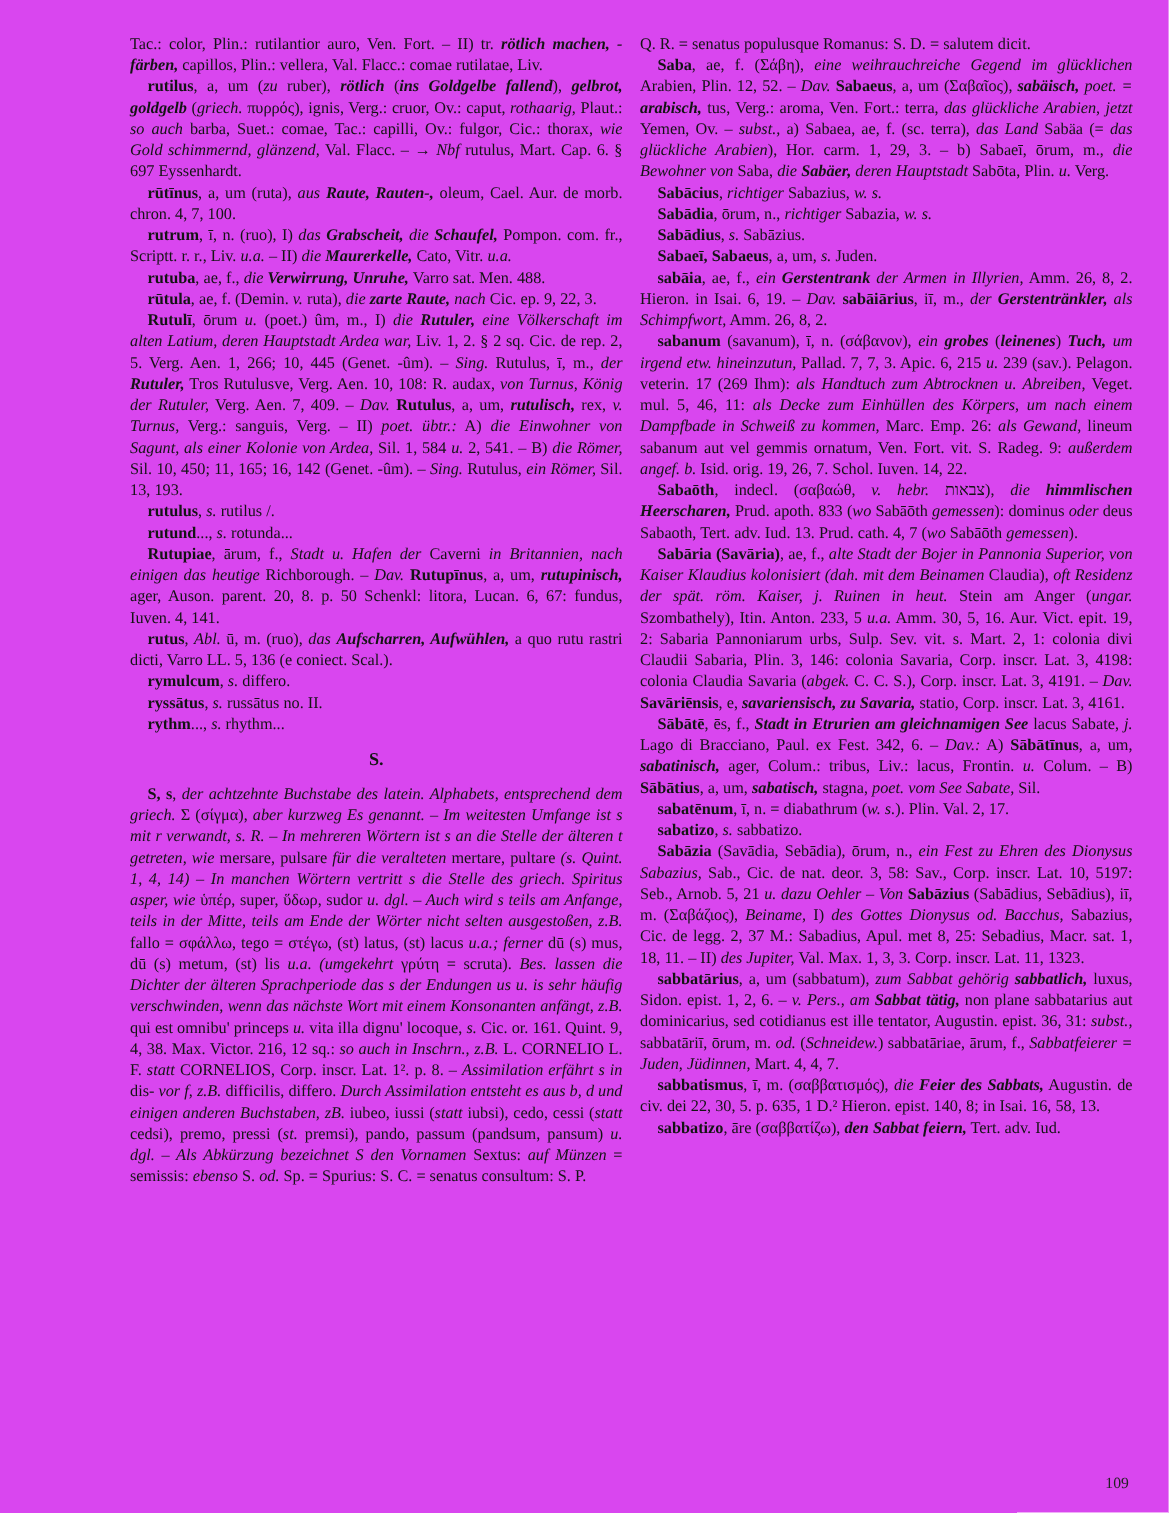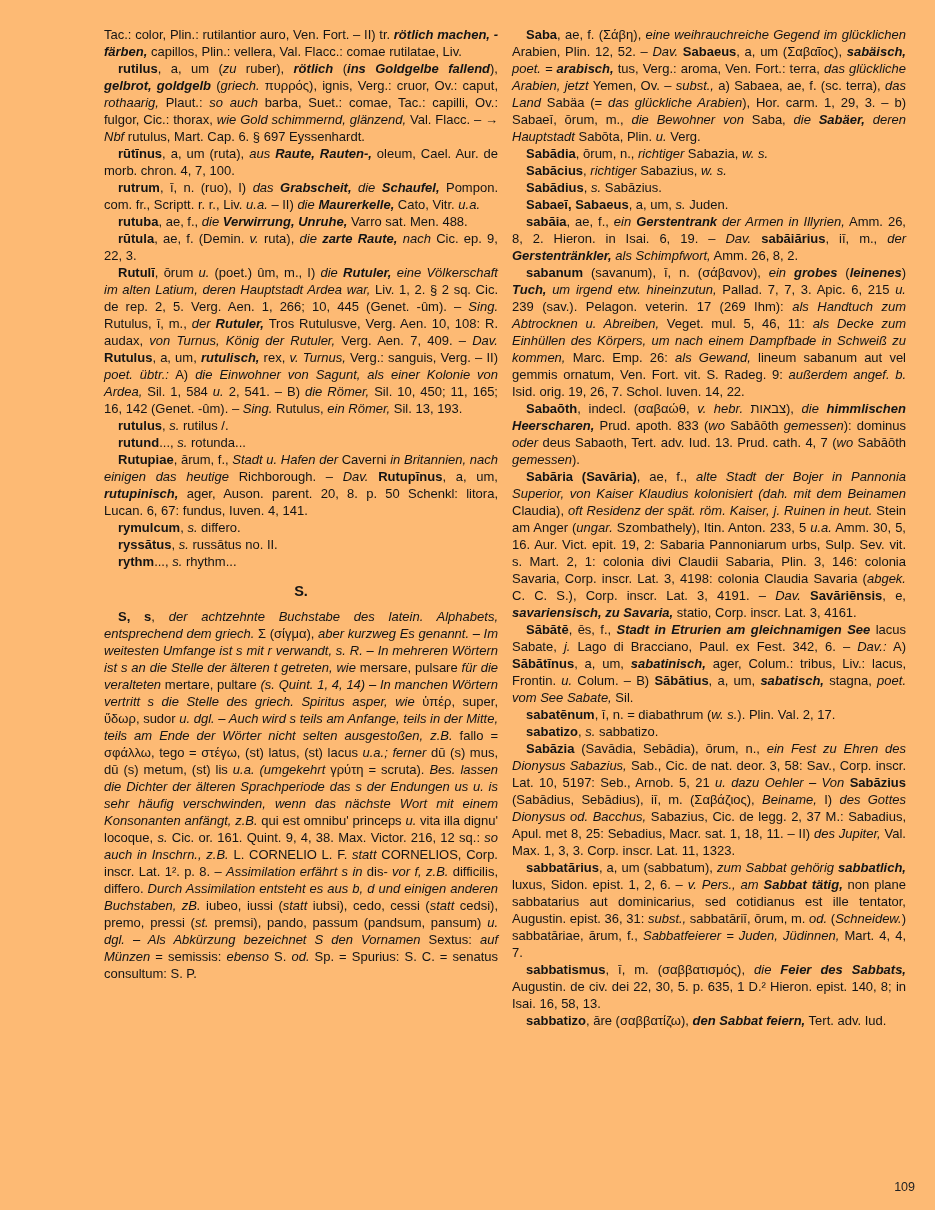--- a/index.html
+++ b/index.html
@@ -5,24 +5,24 @@
   html, body {
     margin: 0;
     padding: 0;
     background: #ffffff;
   }
   .page {
     position: relative;
     width: 935px;
     height: 1210px;
     box-sizing: border-box;
-    background: #fdba74;
+    background: #d946ef;
     padding: 26px 30px 0 104px;
     overflow: hidden;
-    font-family: Liberation Sans, sans-serif;
+    font-family: Liberation Serif, serif;
     color: #141414;
   }
   .columns {
     display: flex;
     gap: 14px;
   }
   .column {
     width: 394px;
     flex: 0 0 394px;
   }
@@ -39,21 +39,21 @@
   .run-b { font-weight: bold; }
   .run-bi { font-weight: bold; font-style: italic; }
   .section-heading {
     text-align: center;
     font-weight: bold;
     font-size: 14.5px;
     margin: 13px 0 9px 0;
   }
   .page-number {
     position: absolute;
-    right: 20px;
+    right: 32px;
     bottom: 16px;
     font-size: 12.5px;
     color: #222;
     text-align: center;
   }
 </style>
 </head>
 <body>
 
 <div class="page">
@@ -62,30 +62,32 @@
         <p class="entry noindent"><span class="run-n">Tac.: color, Plin.: rutilantior auro, Ven. Fort. – II) tr. </span><span class="run-bi">rötlich machen, -färben,</span><span class="run-n"> capillos, Plin.: vellera, Val. Flacc.: comae rutilatae, Liv.</span></p>
         <p class="entry"><span class="run-b">rutilus</span><span class="run-n">, a, um (</span><span class="run-i">zu</span><span class="run-n"> ruber), </span><span class="run-bi">rötlich</span><span class="run-n"> (</span><span class="run-bi">ins Goldgelbe fallend</span><span class="run-n">), </span><span class="run-bi">gelbrot, goldgelb</span><span class="run-n"> (</span><span class="run-i">griech.</span><span class="run-n"> πυρρός), ignis, Verg.: cruor, Ov.: caput, </span><span class="run-i">rothaarig,</span><span class="run-n"> Plaut.: </span><span class="run-i">so auch</span><span class="run-n"> barba, Suet.: comae, Tac.: capilli, Ov.: fulgor, Cic.: thorax, </span><span class="run-i">wie Gold schimmernd, glänzend,</span><span class="run-n"> Val. Flacc. – → </span><span class="run-i">Nbf</span><span class="run-n"> rutulus, Mart. Cap. 6. § 697 Eyssenhardt.</span></p>
         <p class="entry"><span class="run-b">rūtīnus</span><span class="run-n">, a, um (ruta), </span><span class="run-i">aus</span><span class="run-n"> </span><span class="run-bi">Raute, Rauten-,</span><span class="run-n"> oleum, Cael. Aur. de morb. chron. 4, 7, 100.</span></p>
         <p class="entry"><span class="run-b">rutrum</span><span class="run-n">, ī, n. (ruo), I) </span><span class="run-i">das</span><span class="run-n"> </span><span class="run-bi">Grabscheit,</span><span class="run-n"> </span><span class="run-i">die</span><span class="run-n"> </span><span class="run-bi">Schaufel,</span><span class="run-n"> Pompon. com. fr., Scriptt. r. r., Liv. </span><span class="run-i">u.a.</span><span class="run-n"> – II) </span><span class="run-i">die</span><span class="run-n"> </span><span class="run-bi">Maurerkelle,</span><span class="run-n"> Cato, Vitr. </span><span class="run-i">u.a.</span></p>
         <p class="entry"><span class="run-b">rutuba</span><span class="run-n">, ae, f., </span><span class="run-i">die</span><span class="run-n"> </span><span class="run-bi">Verwirrung, Unruhe,</span><span class="run-n"> Varro sat. Men. 488.</span></p>
         <p class="entry"><span class="run-b">rūtula</span><span class="run-n">, ae, f. (Demin. </span><span class="run-i">v.</span><span class="run-n"> ruta), </span><span class="run-i">die</span><span class="run-n"> </span><span class="run-bi">zarte Raute,</span><span class="run-n"> </span><span class="run-i">nach</span><span class="run-n"> Cic. ep. 9, 22, 3.</span></p>
         <p class="entry"><span class="run-b">Rutulī</span><span class="run-n">, ōrum </span><span class="run-i">u.</span><span class="run-n"> (poet.) ûm, m., I) </span><span class="run-i">die</span><span class="run-n"> </span><span class="run-bi">Rutuler,</span><span class="run-n"> </span><span class="run-i">eine Völkerschaft im alten Latium, deren Hauptstadt Ardea war,</span><span class="run-n"> Liv. 1, 2. § 2 sq. Cic. de rep. 2, 5. Verg. Aen. 1, 266; 10, 445 (Genet. -ûm). – </span><span class="run-i">Sing.</span><span class="run-n"> Rutulus, ī, m., </span><span class="run-i">der</span><span class="run-n"> </span><span class="run-bi">Rutuler,</span><span class="run-n"> Tros Rutulusve, Verg. Aen. 10, 108: R. audax, </span><span class="run-i">von Turnus, König der Rutuler,</span><span class="run-n"> Verg. Aen. 7, 409. – </span><span class="run-i">Dav.</span><span class="run-n"> </span><span class="run-b">Rutulus</span><span class="run-n">, a, um, </span><span class="run-bi">rutulisch,</span><span class="run-n"> rex, </span><span class="run-i">v. Turnus,</span><span class="run-n"> Verg.: sanguis, Verg. – II) </span><span class="run-i">poet. übtr.:</span><span class="run-n"> A) </span><span class="run-i">die Einwohner von Sagunt, als einer Kolonie von Ardea,</span><span class="run-n"> Sil. 1, 584 </span><span class="run-i">u.</span><span class="run-n"> 2, 541. – B) </span><span class="run-i">die Römer,</span><span class="run-n"> Sil. 10, 450; 11, 165; 16, 142 (Genet. -ûm). – </span><span class="run-i">Sing.</span><span class="run-n"> Rutulus, </span><span class="run-i">ein Römer,</span><span class="run-n"> Sil. 13, 193.</span></p>
         <p class="entry"><span class="run-b">rutulus</span><span class="run-n">, </span><span class="run-i">s.</span><span class="run-n"> rutilus /.</span></p>
         <p class="entry"><span class="run-b">rutund</span><span class="run-n">..., </span><span class="run-i">s.</span><span class="run-n"> rotunda...</span></p>
         <p class="entry"><span class="run-b">Rutupiae</span><span class="run-n">, ārum, f., </span><span class="run-i">Stadt u. Hafen der</span><span class="run-n"> Caverni </span><span class="run-i">in Britannien, nach einigen das heutige</span><span class="run-n"> Richborough. – </span><span class="run-i">Dav.</span><span class="run-n"> </span><span class="run-b">Rutupīnus</span><span class="run-n">, a, um, </span><span class="run-bi">rutupinisch,</span><span class="run-n"> ager, Auson. parent. 20, 8. p. 50 Schenkl: litora, Lucan. 6, 67: fundus, Iuven. 4, 141.</span></p>
+        <p class="entry"><span class="run-b">rutus</span><span class="run-n">, </span><span class="run-i">Abl.</span><span class="run-n"> ū, m. (ruo), </span><span class="run-i">das</span><span class="run-n"> </span><span class="run-bi">Aufscharren, Aufwühlen,</span><span class="run-n"> a quo rutu rastri dicti, Varro LL. 5, 136 (e coniect. Scal.).</span></p>
         <p class="entry"><span class="run-b">rymulcum</span><span class="run-n">, </span><span class="run-i">s.</span><span class="run-n"> differo.</span></p>
         <p class="entry"><span class="run-b">ryssātus</span><span class="run-n">, </span><span class="run-i">s.</span><span class="run-n"> russātus no. II.</span></p>
         <p class="entry"><span class="run-b">rythm</span><span class="run-n">..., </span><span class="run-i">s.</span><span class="run-n"> rhythm...</span></p>
         <div class="section-heading">S.</div>
         <p class="entry"><span class="run-b">S, s</span><span class="run-n">, </span><span class="run-i">der achtzehnte Buchstabe des latein. Alphabets, entsprechend dem griech.</span><span class="run-n"> Σ (σίγμα), </span><span class="run-i">aber kurzweg Es genannt. – Im weitesten Umfange ist s mit r verwandt, s. R. – In mehreren Wörtern ist s an die Stelle der älteren t getreten, wie</span><span class="run-n"> mersare, pulsare </span><span class="run-i">für die veralteten</span><span class="run-n"> mertare, pultare </span><span class="run-i">(s. Quint. 1, 4, 14) – In manchen Wörtern vertritt s die Stelle des griech. Spiritus asper, wie</span><span class="run-n"> ὑπέρ, super, ὕδωρ, sudor </span><span class="run-i">u. dgl. – Auch wird s teils am Anfange, teils in der Mitte, teils am Ende der Wörter nicht selten ausgestoßen, z.B.</span><span class="run-n"> fallo = σφάλλω, tego = στέγω, (st) latus, (st) lacus </span><span class="run-i">u.a.; ferner</span><span class="run-n"> dū (s) mus, dū (s) metum, (st) lis </span><span class="run-i">u.a. (umgekehrt</span><span class="run-n"> γρύτη = scruta). </span><span class="run-i">Bes. lassen die Dichter der älteren Sprachperiode das s der Endungen us u. is sehr häufig verschwinden, wenn das nächste Wort mit einem Konsonanten anfängt, z.B.</span><span class="run-n"> qui est omnibu' princeps </span><span class="run-i">u.</span><span class="run-n"> vita illa dignu' locoque, </span><span class="run-i">s.</span><span class="run-n"> Cic. or. 161. Quint. 9, 4, 38. Max. Victor. 216, 12 sq.: </span><span class="run-i">so auch in Inschrn., z.B.</span><span class="run-n"> L. CORNELIO L. F. </span><span class="run-i">statt</span><span class="run-n"> CORNELIOS, Corp. inscr. Lat. 1². p. 8. – </span><span class="run-i">Assimilation erfährt s in</span><span class="run-n"> dis- </span><span class="run-i">vor f, z.B.</span><span class="run-n"> difficilis, differo. </span><span class="run-i">Durch Assimilation entsteht es aus b, d und einigen anderen Buchstaben, zB.</span><span class="run-n"> iubeo, iussi (</span><span class="run-i">statt</span><span class="run-n"> iubsi), cedo, cessi (</span><span class="run-i">statt</span><span class="run-n"> cedsi), premo, pressi (</span><span class="run-i">st.</span><span class="run-n"> premsi), pando, passum (pandsum, pansum) </span><span class="run-i">u. dgl. – Als Abkürzung bezeichnet S den Vornamen</span><span class="run-n"> Sextus: </span><span class="run-i">auf Münzen</span><span class="run-n"> = semissis: </span><span class="run-i">ebenso</span><span class="run-n"> S. </span><span class="run-i">od.</span><span class="run-n"> Sp. = Spurius: S. C. = senatus consultum: S. P.</span></p>
       </div>
     <div class="column" id="col-right">
+        <p class="entry noindent"><span class="run-n">Q. R. = senatus populusque Romanus: S. D. = salutem dicit.</span></p>
         <p class="entry"><span class="run-b">Saba</span><span class="run-n">, ae, f. (Σάβη), </span><span class="run-i">eine weihrauchreiche Gegend im glücklichen</span><span class="run-n"> Arabien, Plin. 12, 52. – </span><span class="run-i">Dav.</span><span class="run-n"> </span><span class="run-b">Sabaeus</span><span class="run-n">, a, um (Σαβαῖος), </span><span class="run-bi">sabäisch,</span><span class="run-n"> </span><span class="run-i">poet. =</span><span class="run-n"> </span><span class="run-bi">arabisch,</span><span class="run-n"> tus, Verg.: aroma, Ven. Fort.: terra, </span><span class="run-i">das glückliche Arabien, jetzt</span><span class="run-n"> Yemen, Ov. – </span><span class="run-i">subst.,</span><span class="run-n"> a) Sabaea, ae, f. (sc. terra), </span><span class="run-i">das Land</span><span class="run-n"> Sabäa (= </span><span class="run-i">das glückliche Arabien</span><span class="run-n">), Hor. carm. 1, 29, 3. – b) Sabaeī, ōrum, m., </span><span class="run-i">die Bewohner von</span><span class="run-n"> Saba, </span><span class="run-i">die</span><span class="run-n"> </span><span class="run-bi">Sabäer,</span><span class="run-n"> </span><span class="run-i">deren Hauptstadt</span><span class="run-n"> Sabōta, Plin. </span><span class="run-i">u.</span><span class="run-n"> Verg.</span></p>
+        <p class="entry"><span class="run-b">Sabācius</span><span class="run-n">, </span><span class="run-i">richtiger</span><span class="run-n"> Sabazius, </span><span class="run-i">w. s.</span></p>
         <p class="entry"><span class="run-b">Sabādia</span><span class="run-n">, ōrum, n., </span><span class="run-i">richtiger</span><span class="run-n"> Sabazia, </span><span class="run-i">w. s.</span></p>
-        <p class="entry"><span class="run-b">Sabācius</span><span class="run-n">, </span><span class="run-i">richtiger</span><span class="run-n"> Sabazius, </span><span class="run-i">w. s.</span></p>
         <p class="entry"><span class="run-b">Sabādius</span><span class="run-n">, </span><span class="run-i">s.</span><span class="run-n"> Sabāzius.</span></p>
         <p class="entry"><span class="run-b">Sabaeī, Sabaeus</span><span class="run-n">, a, um, </span><span class="run-i">s.</span><span class="run-n"> Juden.</span></p>
         <p class="entry"><span class="run-b">sabāia</span><span class="run-n">, ae, f., </span><span class="run-i">ein</span><span class="run-n"> </span><span class="run-bi">Gerstentrank</span><span class="run-n"> </span><span class="run-i">der Armen in Illyrien,</span><span class="run-n"> Amm. 26, 8, 2. Hieron. in Isai. 6, 19. – </span><span class="run-i">Dav.</span><span class="run-n"> </span><span class="run-b">sabāiārius</span><span class="run-n">, iī, m., </span><span class="run-i">der</span><span class="run-n"> </span><span class="run-bi">Gerstentränkler,</span><span class="run-n"> </span><span class="run-i">als Schimpfwort,</span><span class="run-n"> Amm. 26, 8, 2.</span></p>
         <p class="entry"><span class="run-b">sabanum</span><span class="run-n"> (savanum), ī, n. (σάβανον), </span><span class="run-i">ein</span><span class="run-n"> </span><span class="run-bi">grobes</span><span class="run-n"> (</span><span class="run-bi">leinenes</span><span class="run-n">) </span><span class="run-bi">Tuch,</span><span class="run-n"> </span><span class="run-i">um irgend etw. hineinzutun,</span><span class="run-n"> Pallad. 7, 7, 3. Apic. 6, 215 </span><span class="run-i">u.</span><span class="run-n"> 239 (sav.). Pelagon. veterin. 17 (269 Ihm): </span><span class="run-i">als Handtuch zum Abtrocknen u. Abreiben,</span><span class="run-n"> Veget. mul. 5, 46, 11: </span><span class="run-i">als Decke zum Einhüllen des Körpers, um nach einem Dampfbade in Schweiß zu kommen,</span><span class="run-n"> Marc. Emp. 26: </span><span class="run-i">als Gewand,</span><span class="run-n"> lineum sabanum aut vel gemmis ornatum, Ven. Fort. vit. S. Radeg. 9: </span><span class="run-i">außerdem angef. b.</span><span class="run-n"> Isid. orig. 19, 26, 7. Schol. Iuven. 14, 22.</span></p>
         <p class="entry"><span class="run-b">Sabaōth</span><span class="run-n">, indecl. (σαβαώθ, </span><span class="run-i">v. hebr.</span><span class="run-n"> צבאות), </span><span class="run-i">die</span><span class="run-n"> </span><span class="run-bi">himmlischen Heerscharen,</span><span class="run-n"> Prud. apoth. 833 (</span><span class="run-i">wo</span><span class="run-n"> Sabāōth </span><span class="run-i">gemessen</span><span class="run-n">): dominus </span><span class="run-i">oder</span><span class="run-n"> deus Sabaoth, Tert. adv. Iud. 13. Prud. cath. 4, 7 (</span><span class="run-i">wo</span><span class="run-n"> Sabāōth </span><span class="run-i">gemessen</span><span class="run-n">).</span></p>
         <p class="entry"><span class="run-b">Sabāria (Savāria)</span><span class="run-n">, ae, f., </span><span class="run-i">alte Stadt der Bojer in Pannonia Superior, von Kaiser Klaudius kolonisiert (dah. mit dem Beinamen</span><span class="run-n"> Claudia), </span><span class="run-i">oft Residenz der spät. röm. Kaiser, j. Ruinen in heut.</span><span class="run-n"> Stein am Anger (</span><span class="run-i">ungar.</span><span class="run-n"> Szombathely), Itin. Anton. 233, 5 </span><span class="run-i">u.a.</span><span class="run-n"> Amm. 30, 5, 16. Aur. Vict. epit. 19, 2: Sabaria Pannoniarum urbs, Sulp. Sev. vit. s. Mart. 2, 1: colonia divi Claudii Sabaria, Plin. 3, 146: colonia Savaria, Corp. inscr. Lat. 3, 4198: colonia Claudia Savaria (</span><span class="run-i">abgek.</span><span class="run-n"> C. C. S.), Corp. inscr. Lat. 3, 4191. – </span><span class="run-i">Dav.</span><span class="run-n"> </span><span class="run-b">Savāriēnsis</span><span class="run-n">, e, </span><span class="run-bi">savariensisch, zu Savaria,</span><span class="run-n"> statio, Corp. inscr. Lat. 3, 4161.</span></p>
         <p class="entry"><span class="run-b">Sābātē</span><span class="run-n">, ēs, f., </span><span class="run-bi">Stadt in Etrurien am gleichnamigen See</span><span class="run-n"> lacus Sabate, </span><span class="run-i">j.</span><span class="run-n"> Lago di Bracciano, Paul. ex Fest. 342, 6. – </span><span class="run-i">Dav.:</span><span class="run-n"> A) </span><span class="run-b">Sābātīnus</span><span class="run-n">, a, um, </span><span class="run-bi">sabatinisch,</span><span class="run-n"> ager, Colum.: tribus, Liv.: lacus, Frontin. </span><span class="run-i">u.</span><span class="run-n"> Colum. – B) </span><span class="run-b">Sābātius</span><span class="run-n">, a, um, </span><span class="run-bi">sabatisch,</span><span class="run-n"> stagna, </span><span class="run-i">poet. vom See Sabate,</span><span class="run-n"> Sil.</span></p>
         <p class="entry"><span class="run-b">sabatēnum</span><span class="run-n">, ī, n. = diabathrum (</span><span class="run-i">w. s.</span><span class="run-n">). Plin. Val. 2, 17.</span></p>
         <p class="entry"><span class="run-b">sabatizo</span><span class="run-n">, </span><span class="run-i">s.</span><span class="run-n"> sabbatizo.</span></p>
         <p class="entry"><span class="run-b">Sabāzia</span><span class="run-n"> (Savādia, Sebādia), ōrum, n., </span><span class="run-i">ein Fest zu Ehren des Dionysus Sabazius,</span><span class="run-n"> Sab., Cic. de nat. deor. 3, 58: Sav., Corp. inscr. Lat. 10, 5197: Seb., Arnob. 5, 21 </span><span class="run-i">u. dazu Oehler – Von</span><span class="run-n"> </span><span class="run-b">Sabāzius</span><span class="run-n"> (Sabādius, Sebādius), iī, m. (Σαβάζιος), </span><span class="run-i">Beiname,</span><span class="run-n"> I) </span><span class="run-i">des Gottes Dionysus od. Bacchus,</span><span class="run-n"> Sabazius, Cic. de legg. 2, 37 M.: Sabadius, Apul. met 8, 25: Sebadius, Macr. sat. 1, 18, 11. – II) </span><span class="run-i">des Jupiter,</span><span class="run-n"> Val. Max. 1, 3, 3. Corp. inscr. Lat. 11, 1323.</span></p>

